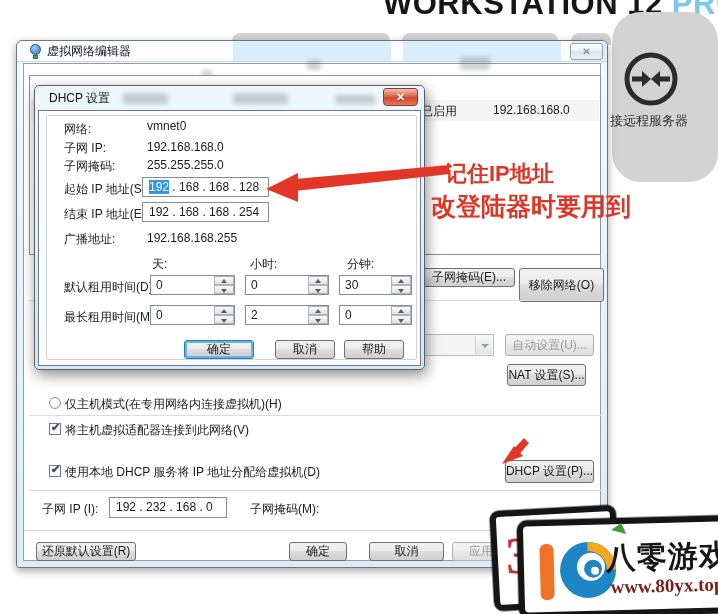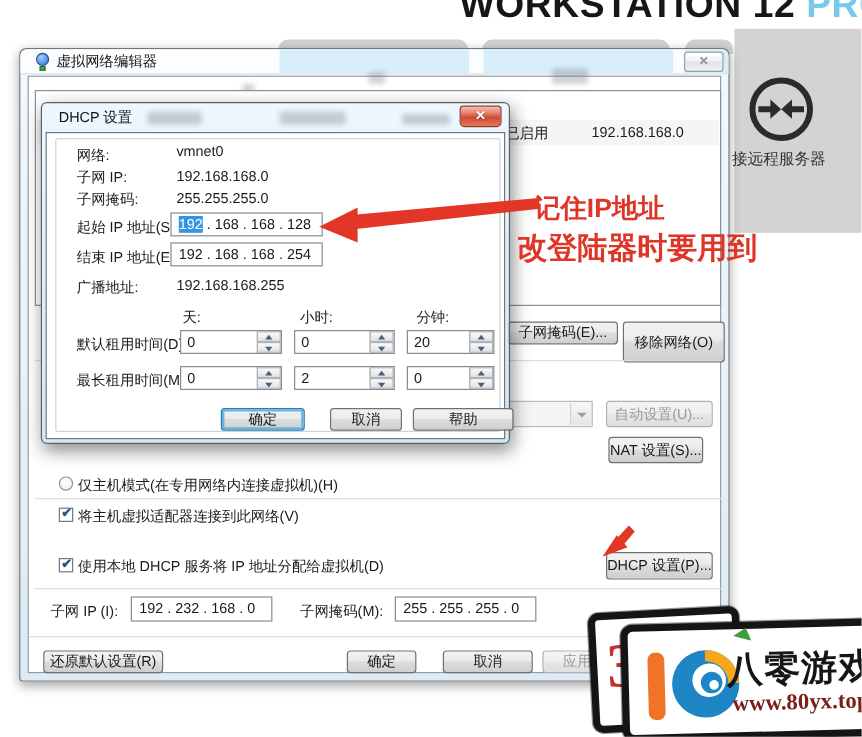--- a/index.html
+++ b/index.html
@@ -10,21 +10,21 @@
   
   .banner { position:absolute; left:383px; top:-14px; font-size:31px; font-weight:800;
             letter-spacing:.5px; white-space:nowrap; color:#161616; }
   .banner .pro { color:#79c9ea; }
 
   
   .ghost-tab { position:absolute; top:33px; height:12px; background:#d2d2d2;
                border-radius:8px 8px 0 0; }
 
   
-  .remote-panel { position:absolute; left:612px; top:24px; width:106px; height:170px; background:#d3d3d3; }
+  .remote-panel { position:absolute; left:612px; top:12px; width:106px; height:170px; background:#d3d3d3;border-radius:29px; }
   .remote-label { position:absolute; left:-2px; top:100px; font-size:13px; color:#333; white-space:nowrap; }
 
   
   .win { position:absolute; left:16px; top:40px; width:592px; height:528px;
          border:1px solid #70757a; border-radius:6px 6px 3px 3px;
          background:linear-gradient(#f2f9fe,#dcebf6); box-shadow:0 3px 9px rgba(0,0,0,.35); }
   .win-title { position:absolute; left:0; top:0; right:0; height:21px; overflow:hidden;
                border-radius:6px 6px 0 0; background:#fbfdfe; border-bottom:1px solid #ccd8e0; }
   .title-glass { position:absolute; top:0; height:21px; background:#d9eefb; }
   .win-title-text { position:absolute; left:30px; top:0; line-height:21px; font-size:12px; color:#111; }
@@ -196,21 +196,20 @@
         <span class="tick">✔</span>
       </div>
     <div class="lbl" style="left:41px;top:400px;">使用本地 DHCP 服务将 IP 地址分配给虚拟机(D)</div>
     <div class="btn" style="left:481px;top:396px;width:89px;height:23px;">DHCP 设置(P)...</div>
 
     <div class="sep" style="left:5px;top:426px;width:572px;"></div>
 
     <div class="lbl" style="left:18px;top:437px;">子网 IP (I):</div>
     <div class="input" style="left:85px;top:433px;width:118px;height:21px;">192 . 232 . 168 .  0</div>
     <div class="lbl" style="left:226px;top:437px;">子网掩码(M):</div>
-    <div class="input" style="left:305px;top:433px;width:118px;height:21px;">255 . 255 . 255 .  0</div>
 
     <div class="sep" style="left:0px;top:466px;width:578px;"></div>
 
     <div class="btn" style="left:12px;top:478px;width:100px;height:19px;">还原默认设置(R)</div>
     <div class="btn" style="left:265px;top:478px;width:58px;height:19px;">确定</div>
     <div class="btn" style="left:345px;top:478px;width:75px;height:19px;">取消</div>
     <div class="btn disabled" style="left:428px;top:478px;width:58px;height:19px;">应用</div>
   </div>
 </div>
 
@@ -263,21 +262,21 @@
       <span class="btns">
           <span class="sb up">
             <span class="tri-up"></span>
           </span>
           <span class="sb dn">
             <span class="tri-dn"></span>
           </span>
         </span>
     </div>
     <div class="spin" style="left:300px;top:164px;width:73px;">
-      <span class="val">20</span>
+      <span class="val">30</span>
       <span class="btns">
           <span class="sb up">
             <span class="tri-up"></span>
           </span>
           <span class="sb dn">
             <span class="tri-dn"></span>
           </span>
         </span>
     </div>
 
@@ -311,21 +310,21 @@
             <span class="tri-up"></span>
           </span>
           <span class="sb dn">
             <span class="tri-dn"></span>
           </span>
         </span>
     </div>
 
     <div class="btn default" style="left:145px;top:229px;width:70px;height:19px;">确定</div>
     <div class="btn" style="left:236px;top:229px;width:60px;height:19px;">取消</div>
-    <div class="btn" style="left:305px;top:229px;width:84px;height:19px;">帮助</div>
+    <div class="btn" style="left:305px;top:229px;width:60px;height:19px;">帮助</div>
   </div>
 </div>
 
 <div class="anno" style="left:445px;top:159px;font-size:22px;">记住IP地址</div>
 <div class="anno" style="left:431px;top:190px;font-size:25px;">改登陆器时要用到</div>
 
 <svg class="overlay" width="718" height="614" viewBox="0 0 718 614">
   <polygon points="266,189 298,173 298,202" fill="#e23726"></polygon>
   <polygon points="295,179 449,165 450,174 295,191" fill="#e23726"></polygon>
   <polygon points="502,464 514,446 523,456" fill="#e23726"></polygon>

